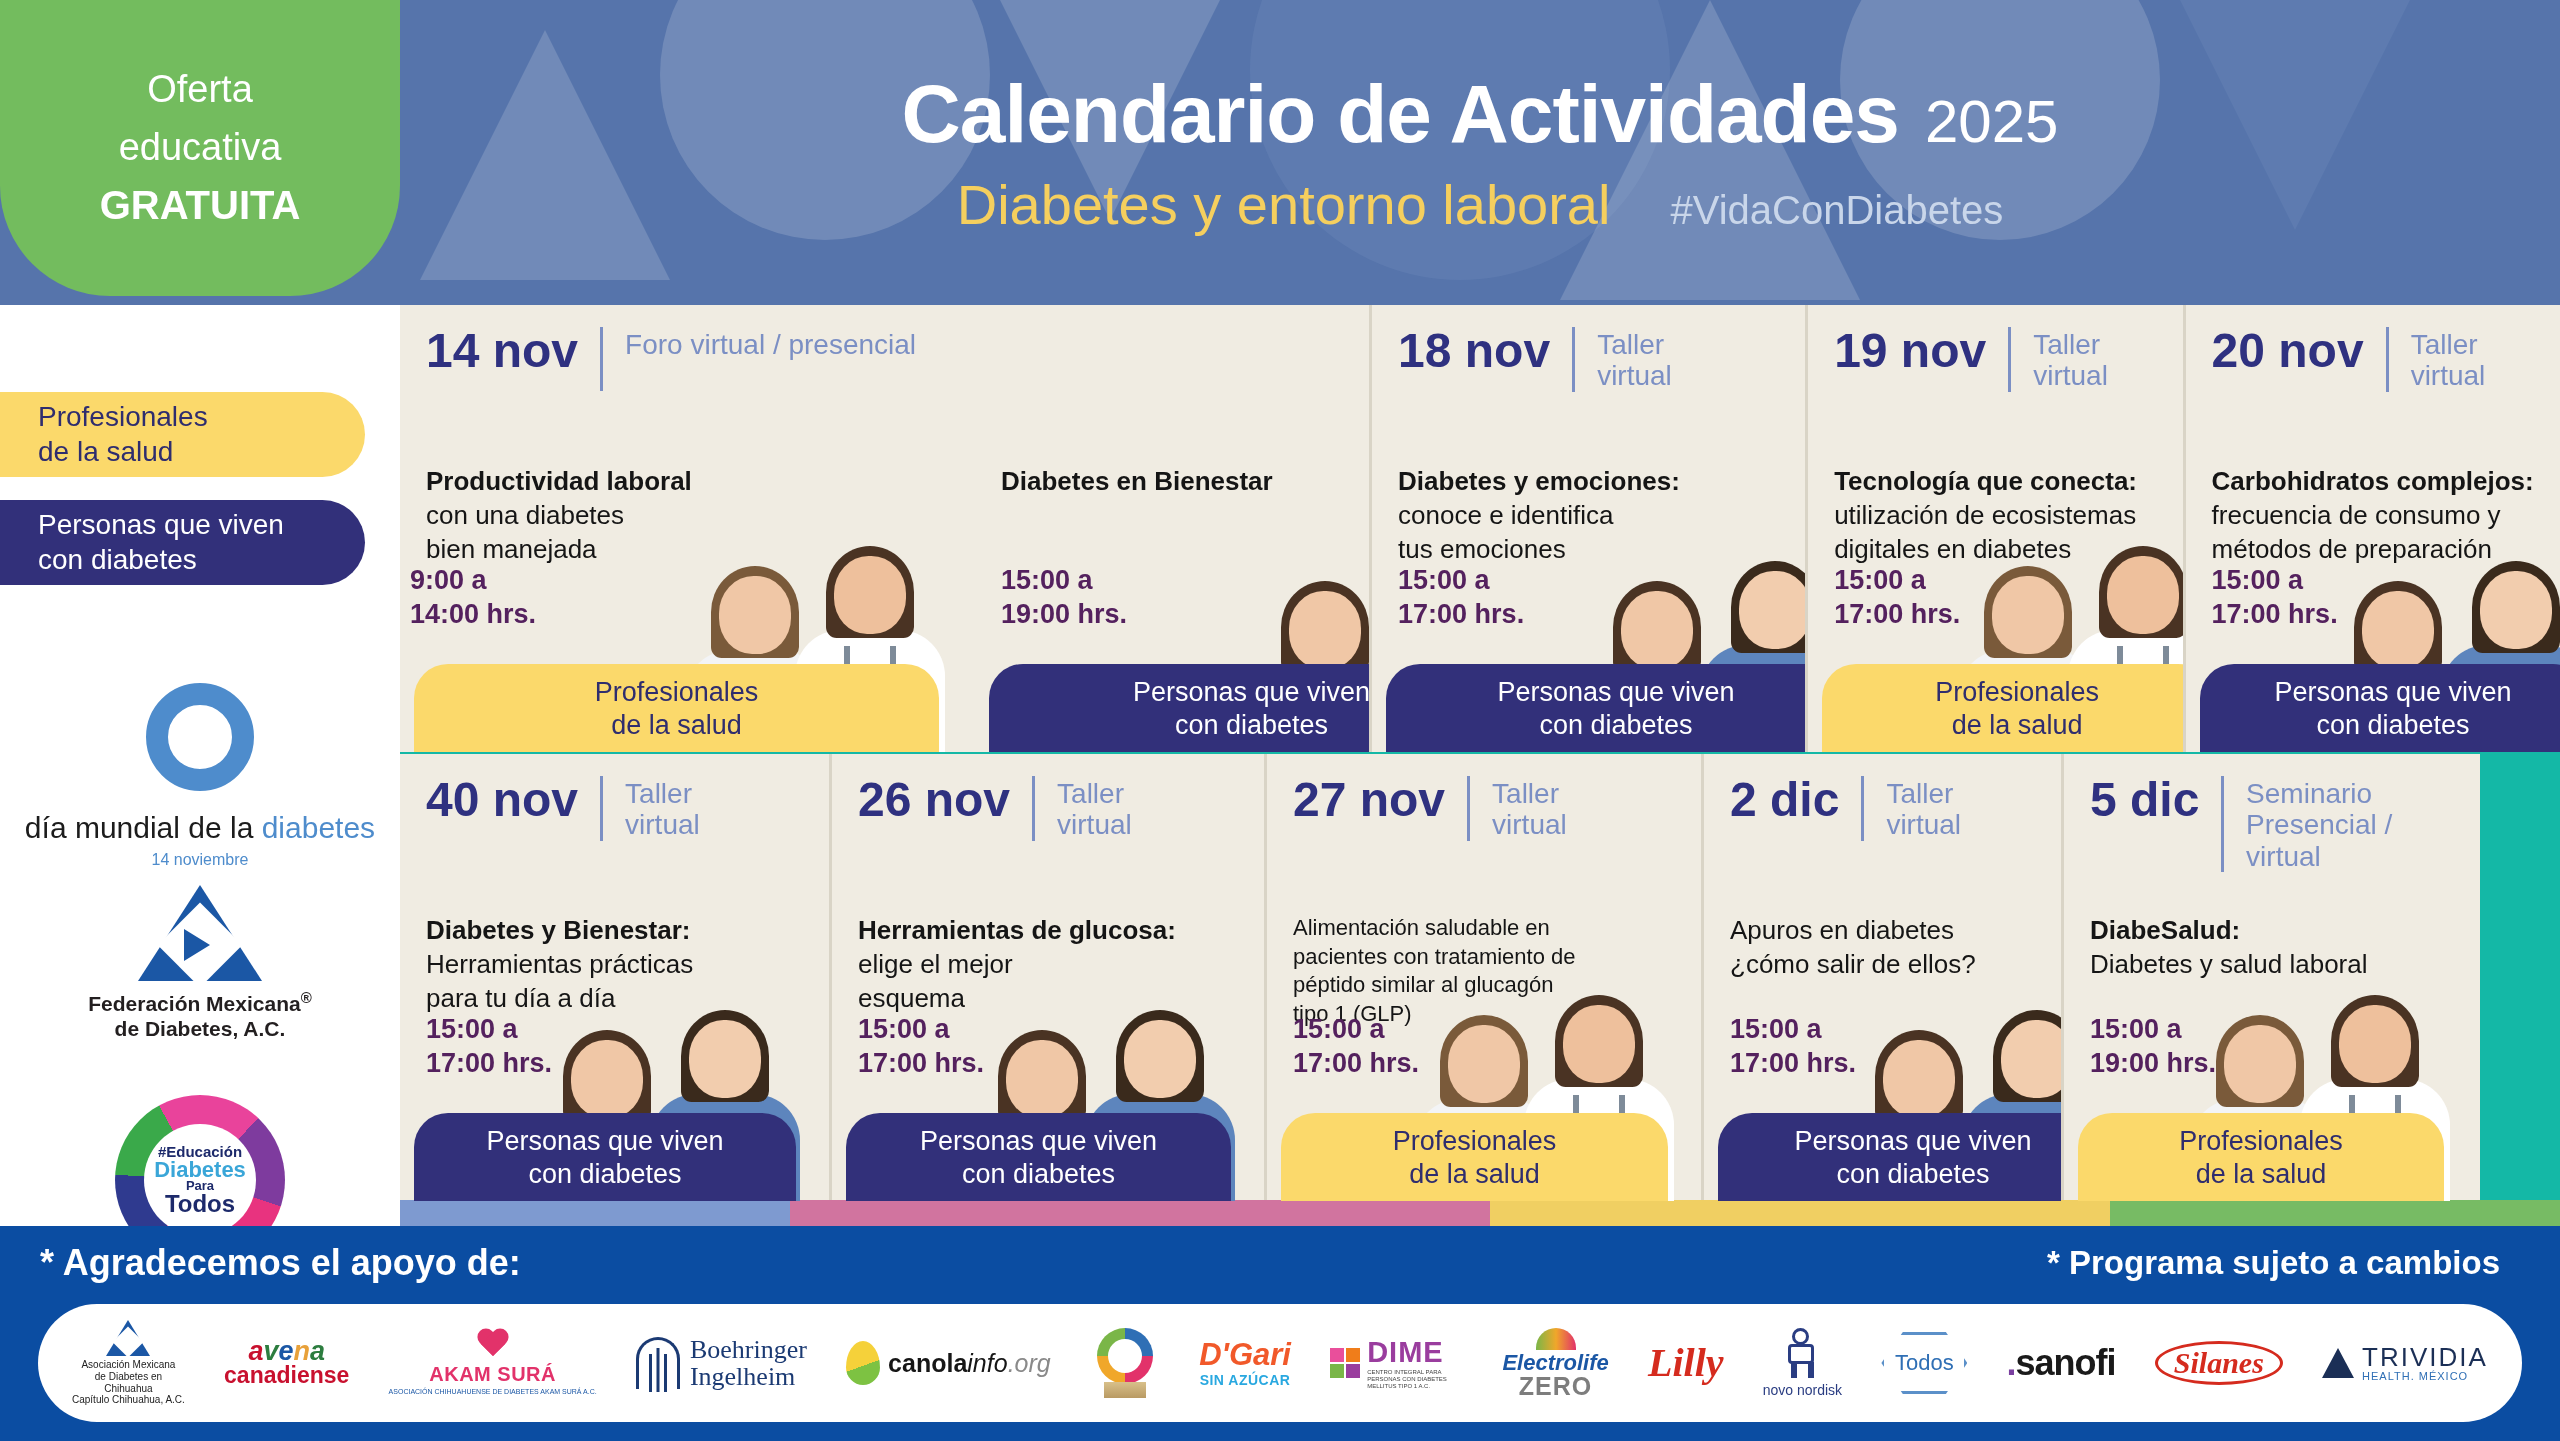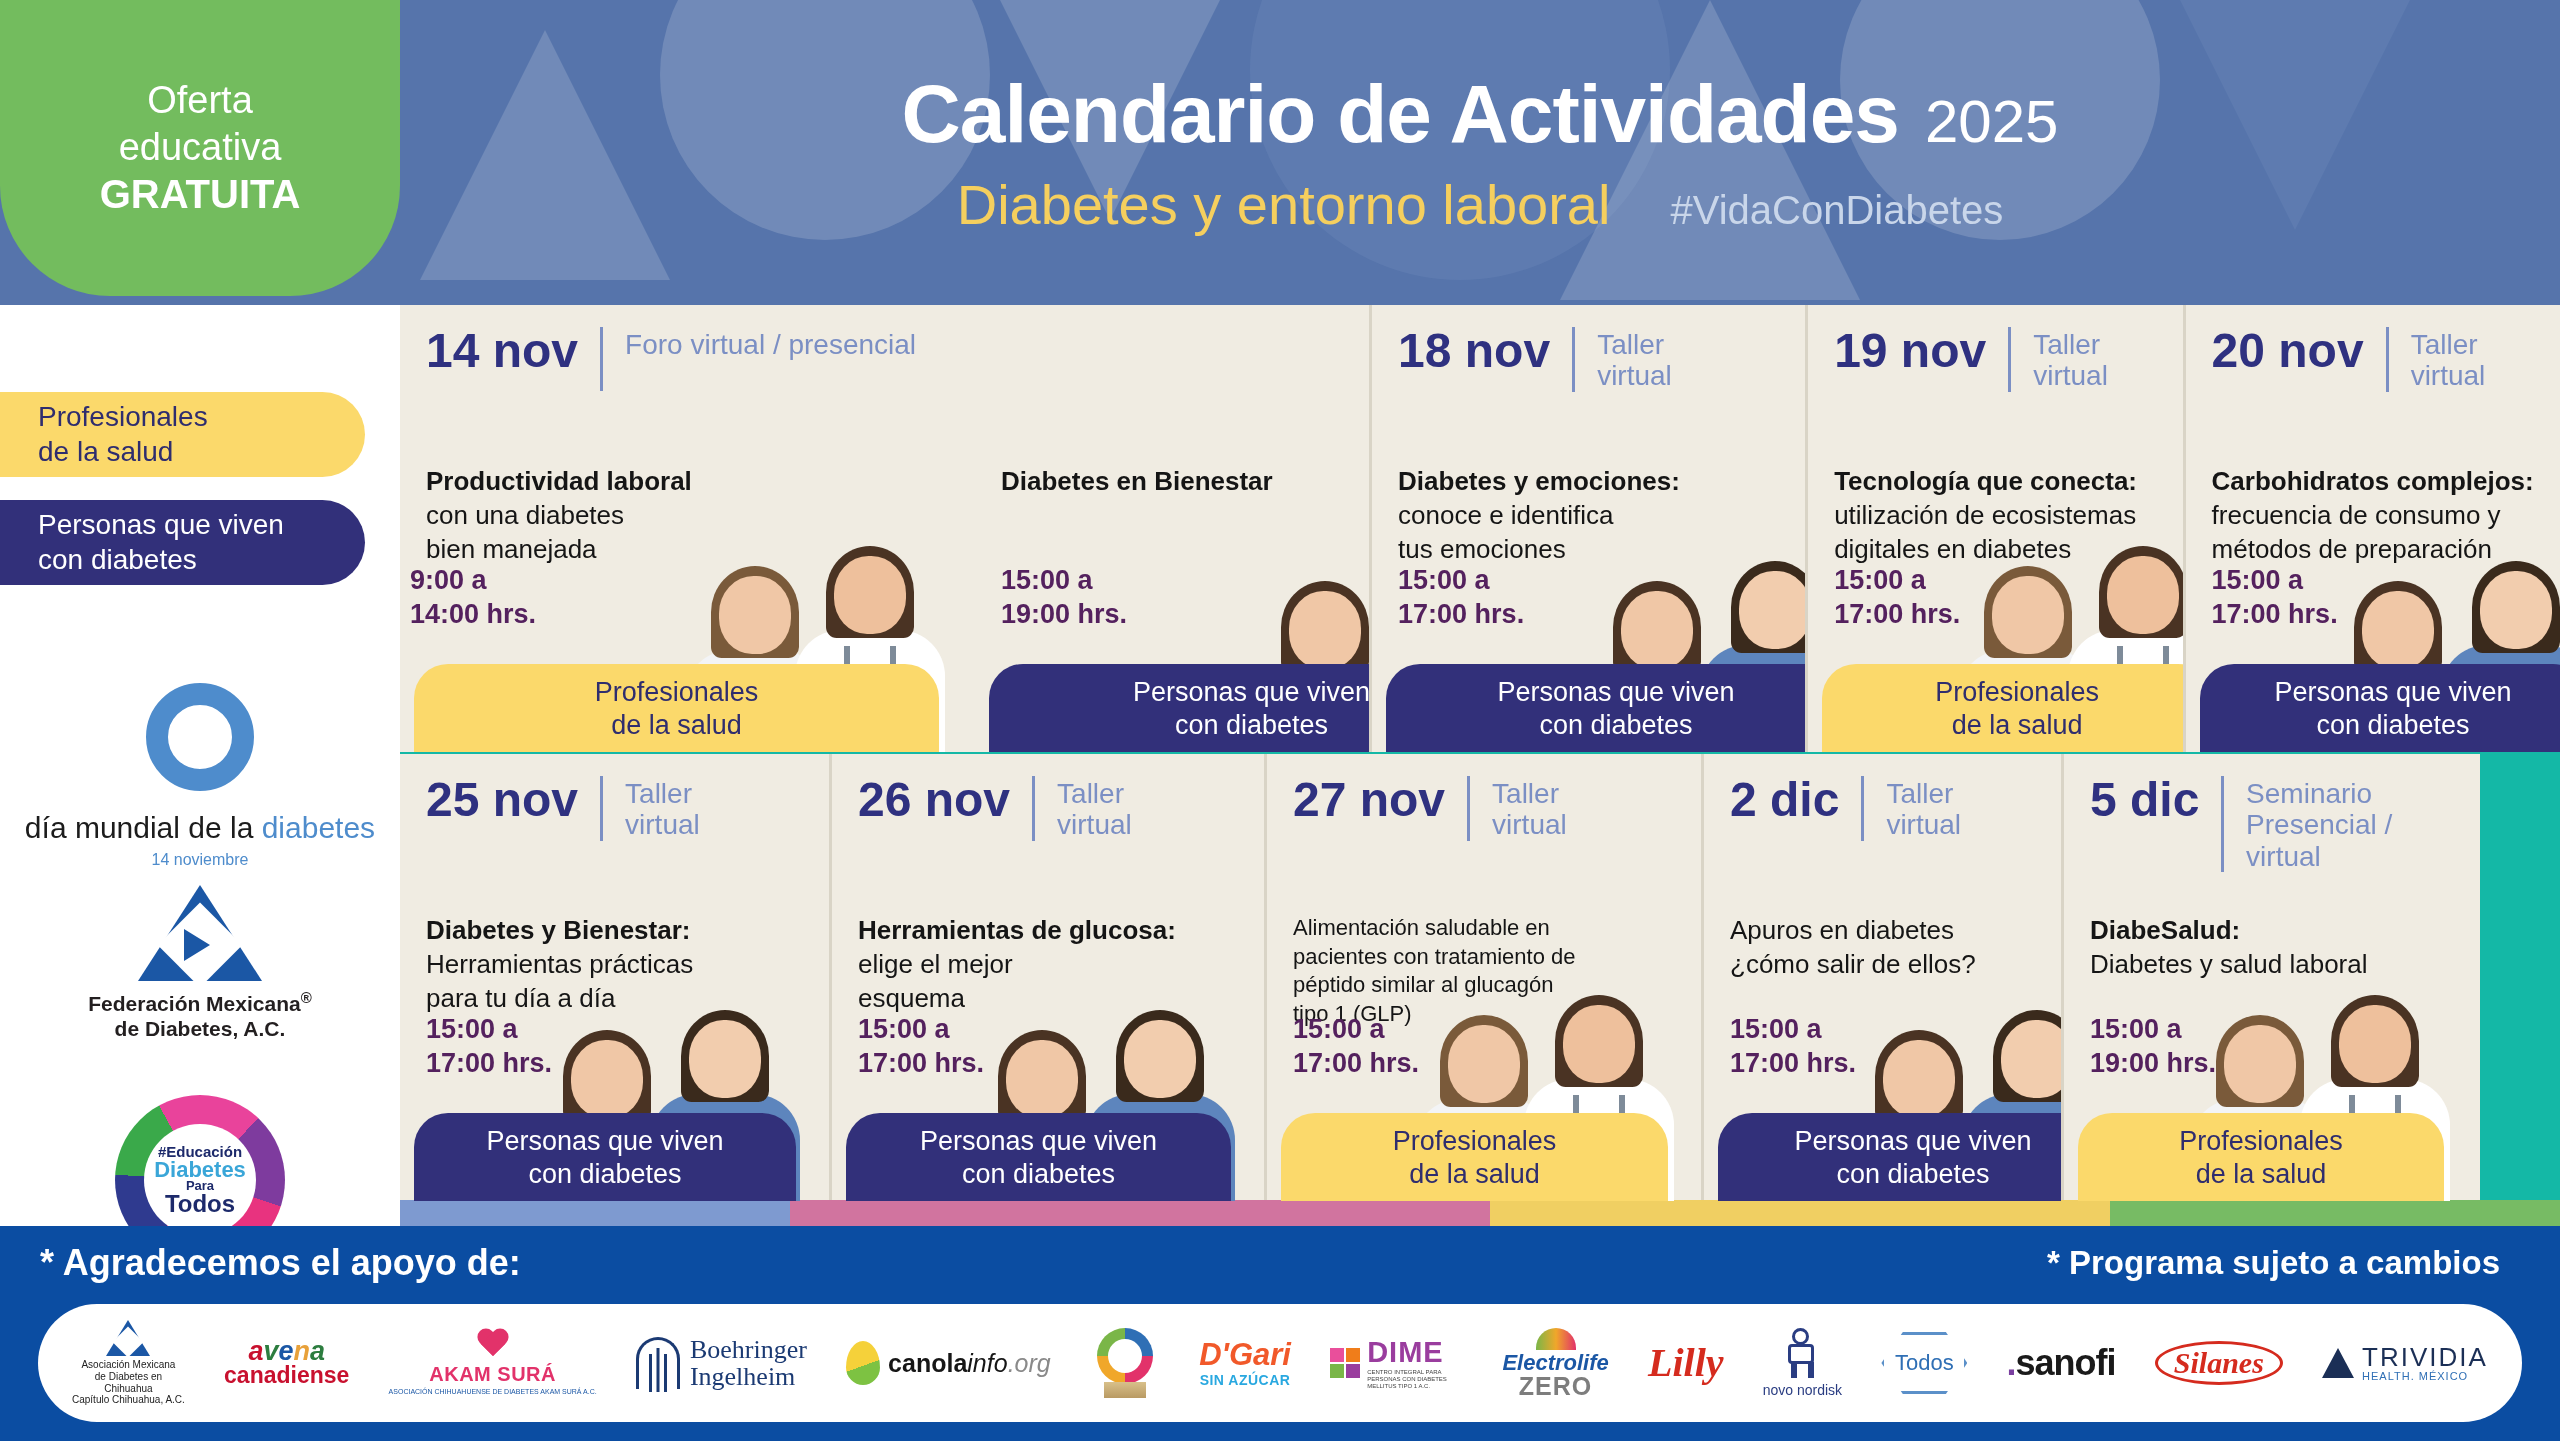--- a/index.html
+++ b/index.html
@@ -67,20 +67,21 @@
     width: 400px; height: 296px;
     background: #73bc5e;
     border-bottom-left-radius: 110px;
     border-bottom-right-radius: 110px;
     color: #ffffff;
     display: flex; flex-direction: column;
     align-items: center; justify-content: center;
     text-align: center;
     line-height: 1.22;
     z-index: 6;
+    gap: 11px;
   }
   .green-badge .l1, .green-badge .l2 { font-size: 38px; font-weight: 400; }
   .green-badge .l3 { font-size: 40px; font-weight: 700; }
 
   
   .sidebar {
     position: absolute; left: 0; top: 305px;
     width: 400px; height: 895px;
     background: #ffffff;
   }
@@ -515,21 +516,21 @@
           </div>
           <div class="ev-time" style="left: 26px;">15:00 a
 17:00 hrs.</div>
           <div class="aud-pill per" style="left: 14px; width: 387px; white-space: pre-line;">Personas que viven
 con diabetes</div>
         </div>
       </div>
     <div class="row r2">
         <div class="card" style="width: 432px;">
           <div class="card-head">
-            <span class="card-date">25 nov</span>
+            <span class="card-date">40 nov</span>
             <div class="sep"></div>
             <span class="card-kind">Taller
 virtual</span>
           </div>
           <div class="card-body" style="position: absolute; left: 26px; top: 128px; width: 384px;">
             <div class="ev-title"><b>Diabetes y Bienestar:</b><br><span style="white-space: pre-line;">Herramientas prácticas
 para tu día a día</span></div>
           </div>
           <div class="chars" style="right: auto; width: 300px; height: 300px; left: 132px;">
             <div class="person" style="left: 10px; width: 130px; height: 175px; z-index: 1;">

